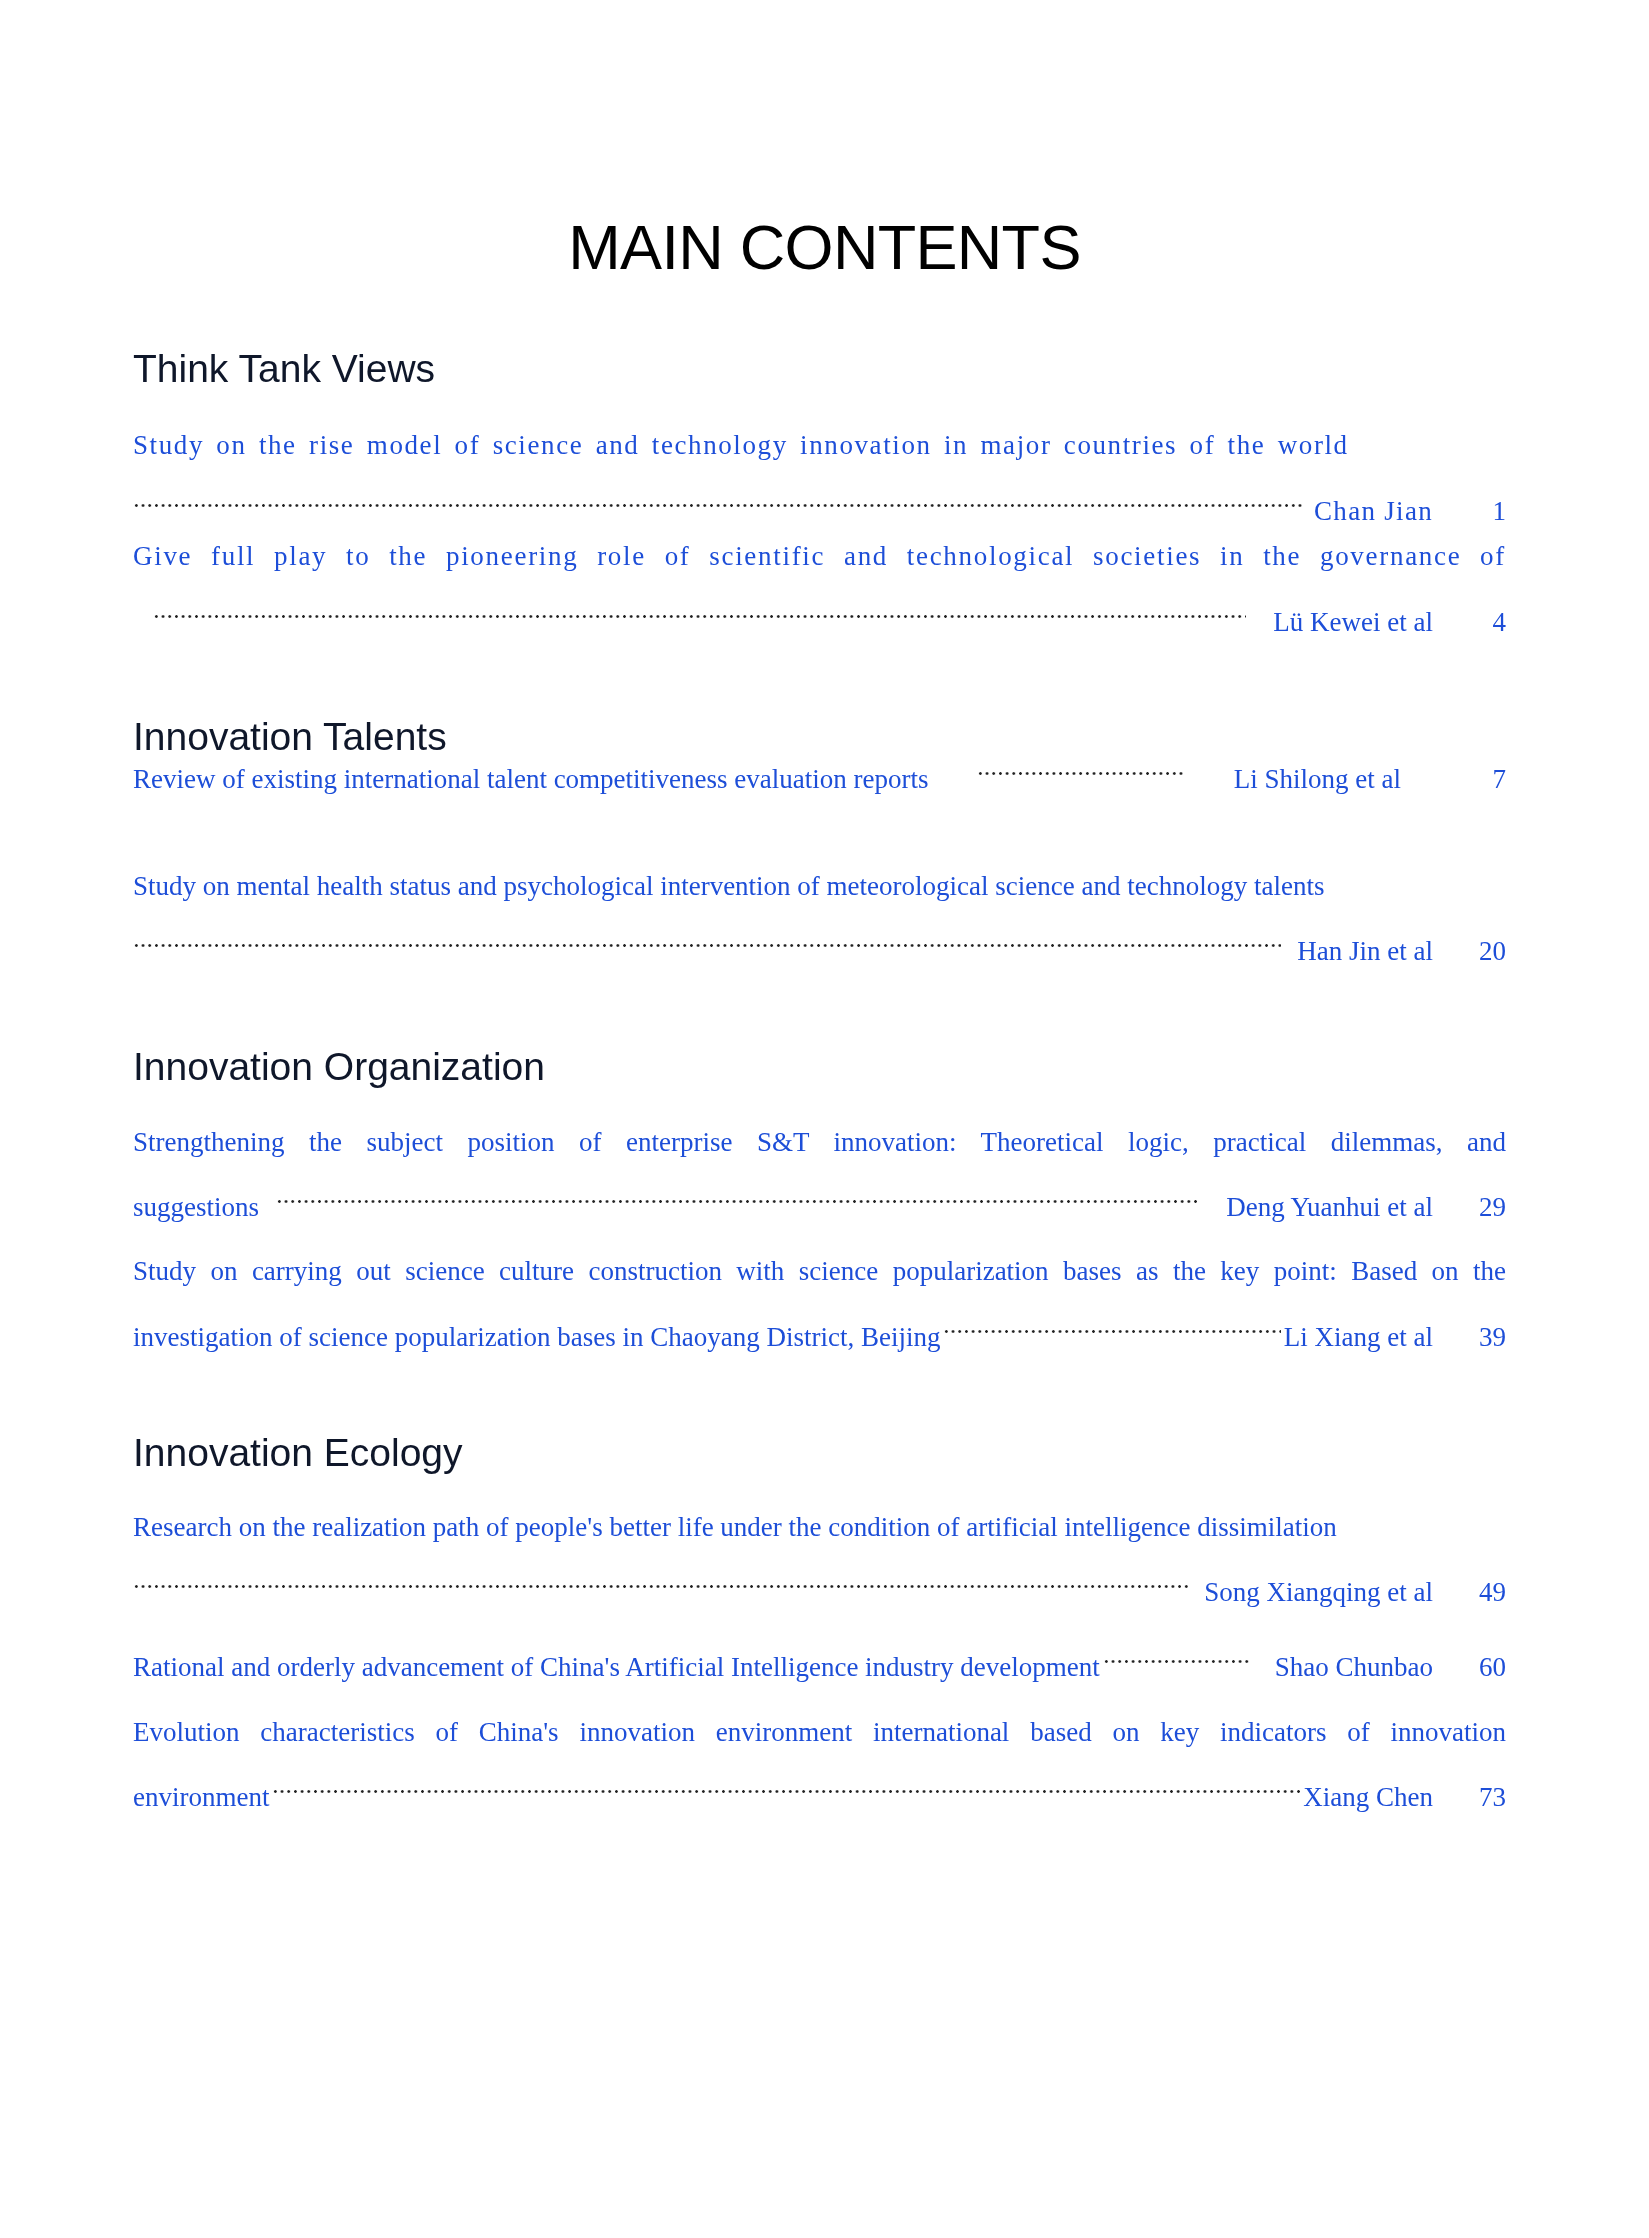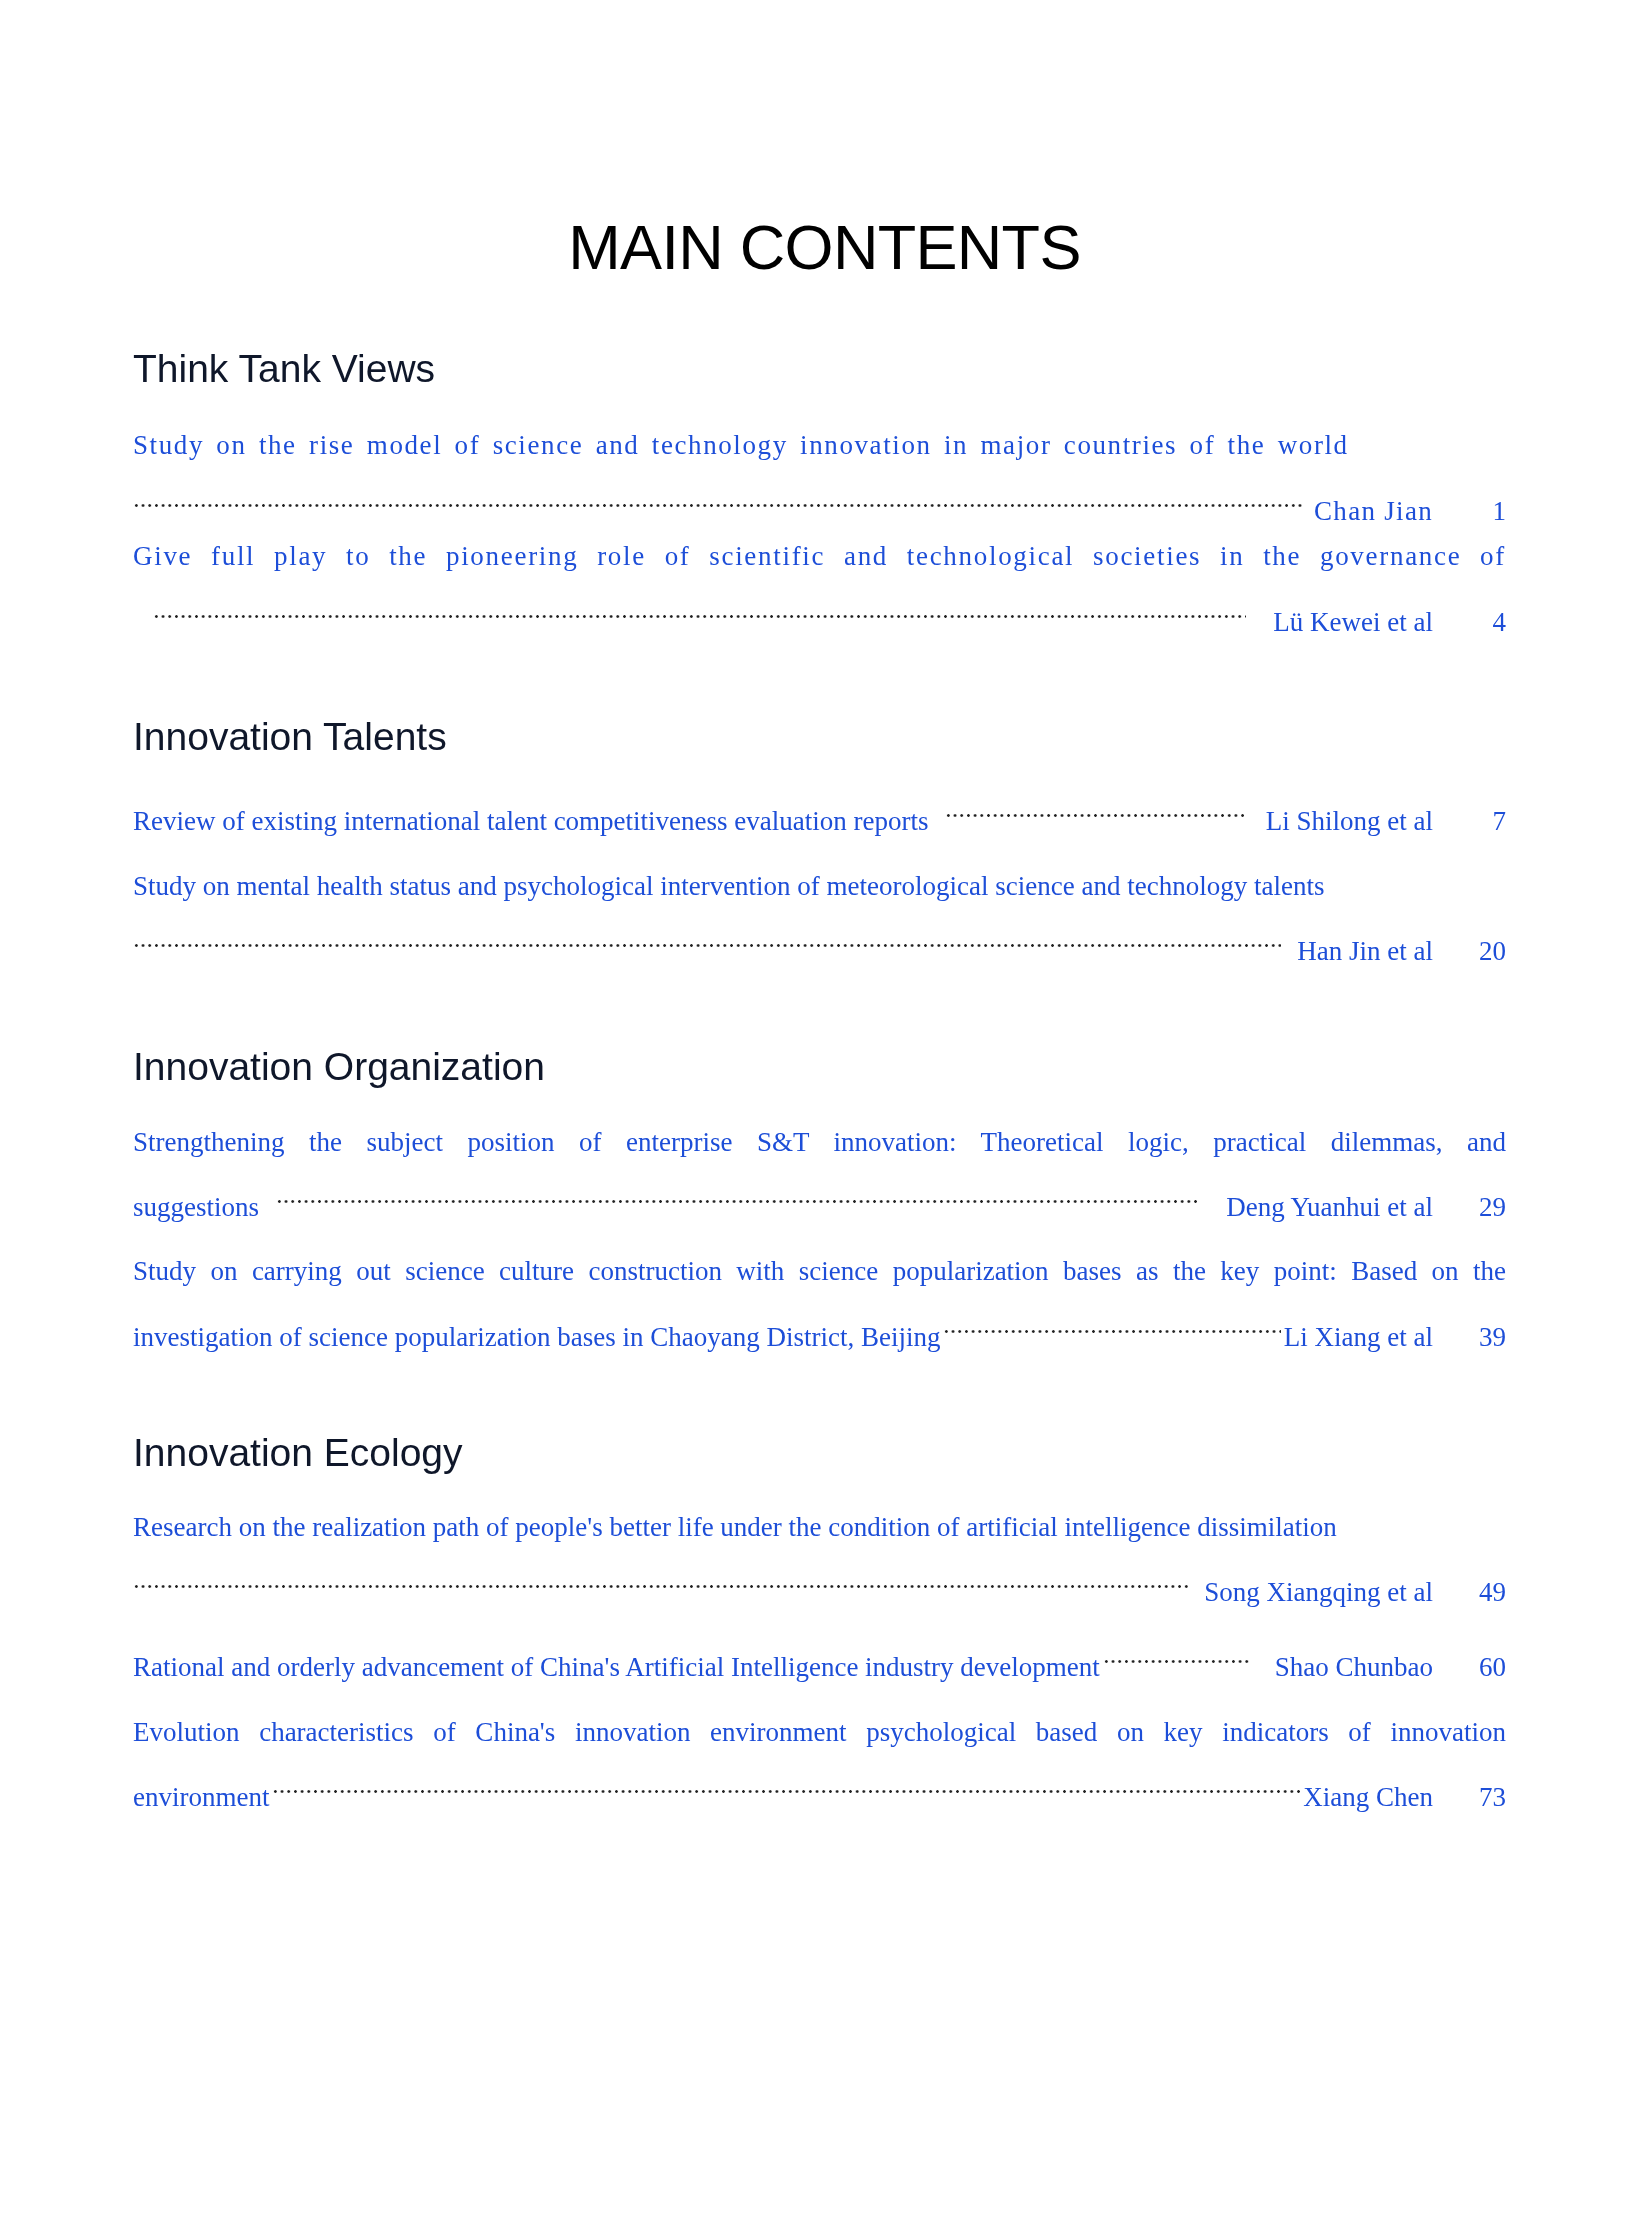--- a/index.html
+++ b/index.html
@@ -57,21 +57,21 @@
     <div class="line row" style="top:591px;">
       <span class="leader" style="margin-left:20px; margin-right:27px;"></span>
       <span class="author">Lü Kewei et al</span>
       <span class="page">4</span>
     </div>
   </div>
 
   <div class="section-heading" style="top:713px;">Innovation Talents</div>
 
   <div>
-    <div class="line row" style="top:790px;">
+    <div class="line row" style="top:748px;gap:32px;">
       <span class="text">Review of existing international talent competitiveness evaluation reports</span>
       <span class="leader" style="margin-left:16px; margin-right:18.6px;"></span>
       <span class="author">Li Shilong et al</span>
       <span class="page">7</span>
     </div>
   </div>
 
   <div>
     <div class="line" style="top:866px;">Study on mental health status and psychological intervention of meteorological science and technology talents</div>
     <div class="line row" style="top:920px;">
@@ -117,21 +117,21 @@
   <div>
     <div class="line row" style="top:1636px;">
       <span class="text">Rational and orderly advancement of China's Artificial Intelligence industry development</span>
       <span class="leader tight" style="margin-right:24px;"></span>
       <span class="author">Shao Chunbao</span>
       <span class="page">60</span>
     </div>
   </div>
 
   <div>
-    <div class="line justify" style="top:1712px;">Evolution characteristics of China's innovation environment psychological based on key indicators of innovation</div>
+    <div class="line justify" style="top:1712px;">Evolution characteristics of China's innovation environment international based on key indicators of innovation</div>
     <div class="line row" style="top:1766px;">
       <span class="text">environment</span>
       <span class="leader tight"></span>
       <span class="author">Xiang Chen</span>
       <span class="page">73</span>
     </div>
   </div>
 
 </div>
 

